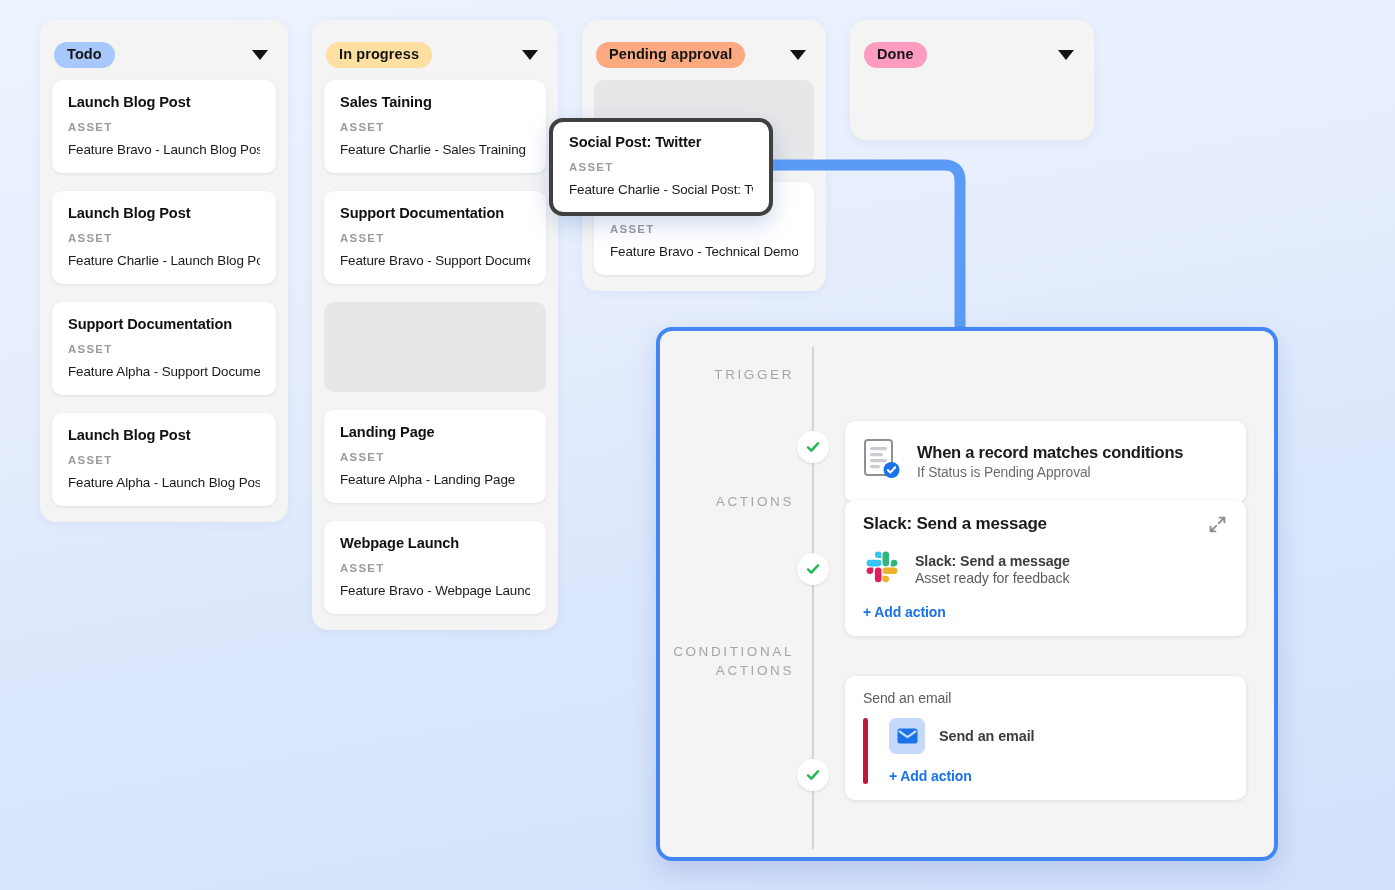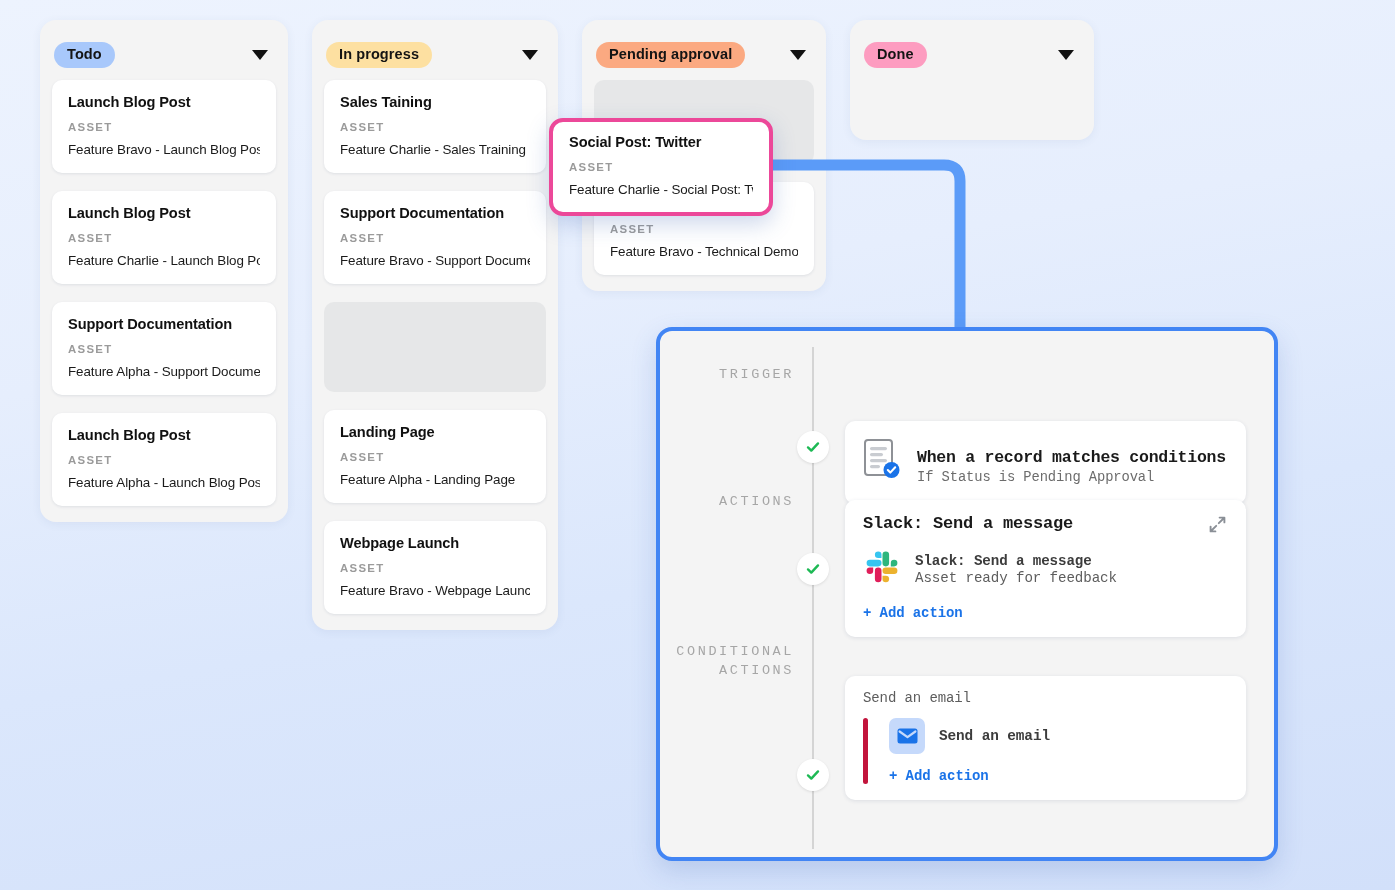--- a/index.html
+++ b/index.html
@@ -107,21 +107,21 @@
   }
   .ghost.tall { height: 84px; }
 
   
   #drag-card {
     position: absolute;
     left: 549px;
     top: 118px;
     width: 224px;
     background: #fff;
-    border: 4px solid #ec4899;
+    border: 4px solid #404040;
     border-radius: 14px;
     padding: 12px 16px 15px 16px;
     box-shadow: 0 8px 22px rgba(60,100,180,0.25);
     z-index: 40;
   }
   #drag-card .card-title { margin-bottom: 11px; }
 
   
   #connector {
     position: absolute;
@@ -137,21 +137,20 @@
     left: 656px;
     top: 327px;
     width: 622px;
     height: 534px;
     background: #f4f4f4;
     border: 4px solid #4285f4;
     border-radius: 16px;
     box-shadow: 0 10px 26px rgba(60,100,180,0.20);
     z-index: 35;
     overflow: hidden;
-    font-family: Liberation Mono, monospace;
   }
 
   .flow { position: relative; height: 100%; padding: 0; }
 
   
   .rail {
     position: absolute;
     left: 152px;
     top: 16px;
     bottom: 8px;
@@ -186,21 +185,21 @@
   .step-card {
     position: absolute;
     left: 185px;
     right: 14px;
     background: #fff;
     border-radius: 10px;
     box-shadow: 0 1px 4px rgba(30,50,90,0.11);
     padding: 14px 18px 16px 18px;
   }
 
-  .trigger-row { display: flex; align-items: flex-end; gap: 16px; padding: 3px 0 3px 0; }
+  .trigger-row { display: flex; align-items: center; gap: 16px; padding: 3px 0 3px 0; }
   .trig-text h3 {
     font-size: 16.5px; font-weight: 700; color: #1a1a1a;
     letter-spacing: -.25px; margin-bottom: 3px;
   }
   .trig-text p { font-size: 13.8px; color: #6c6c6c; letter-spacing: -.1px; }
 
   .step-head {
     display: flex; align-items: flex-start; justify-content: space-between;
     margin-bottom: 13px;
   }

